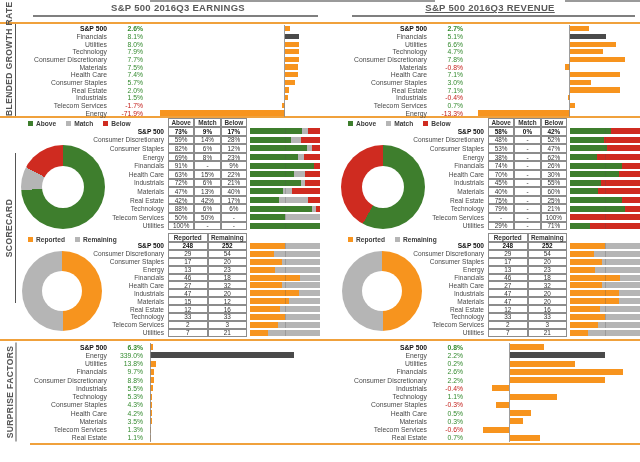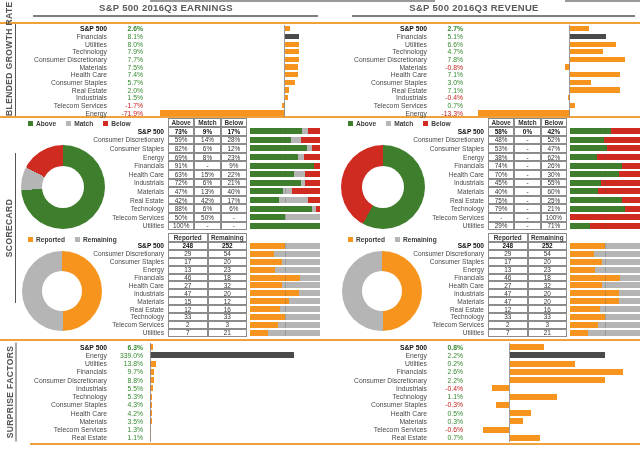--- a/index.html
+++ b/index.html
@@ -3,21 +3,21 @@
 <meta charset="utf-8">
 <style>
   html,body{margin:0;padding:0;background:#fff;}
   #root{position:relative;width:640px;height:462px;background:#fff;overflow:hidden;
         font-family:"Liberation Sans",sans-serif;}
   .topmark{position:absolute;top:0;height:2px;background:#9a9a9a;}
   .m1{left:150px;width:285px;}
   .m2{left:565px;width:75px;}
   .ptitle{position:absolute;top:2px;width:300px;text-align:center;font-size:9.5px;
           font-weight:bold;color:#595959;letter-spacing:.3px;}
-  .t-earn{left:16px;} .t-rev{left:324px;}
+  .t-earn{left:28px;} .t-rev{left:340px;text-decoration:underline;}
   .tunder{position:absolute;top:15px;height:2px;background:#7f7f7f;}
   .u1{left:33px;width:285px;} .u2{left:352px;width:283px;}
   .hr{position:absolute;left:0;width:640px;height:2px;background:#f0a13c;}
   .hr1{top:22px;} .hr2{top:116px;} .hr3{top:339px;} .hr4{top:443px;left:30px;width:610px;}
   .vlabel{position:absolute;transform:rotate(-90deg);text-align:center;font-weight:bold;
           font-size:8.5px;color:#555;letter-spacing:.4px;border-bottom:1px solid #555;
           padding-bottom:1px;white-space:nowrap;}
   .vl-growth{width:92px;left:-36px;top:64px;}
   .vl-score{width:150px;left:-65px;top:222px;}
   .vl-surprise{width:99px;left:-39px;top:386px;}

